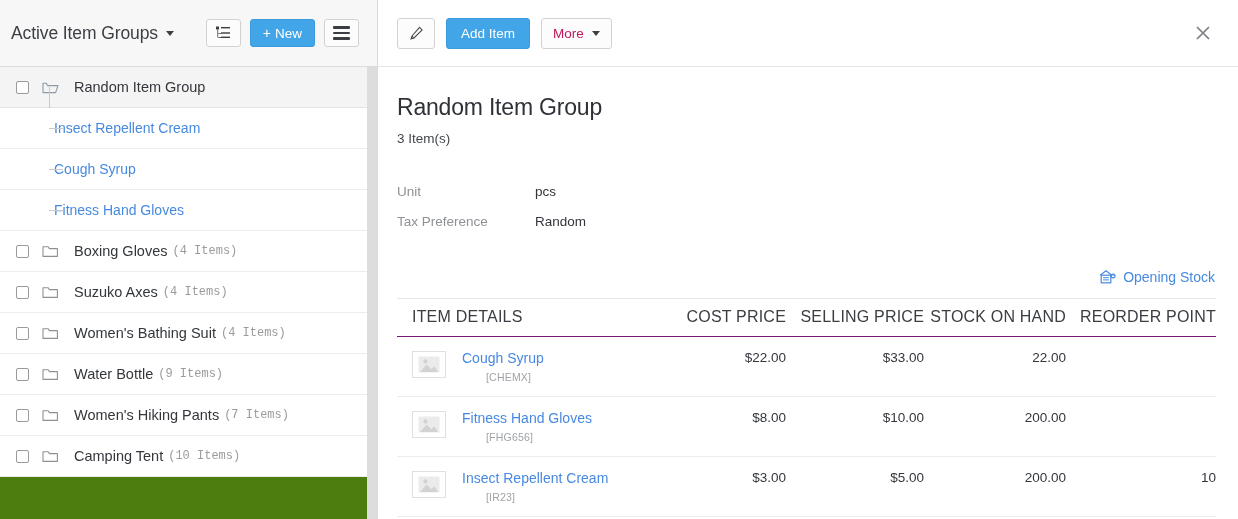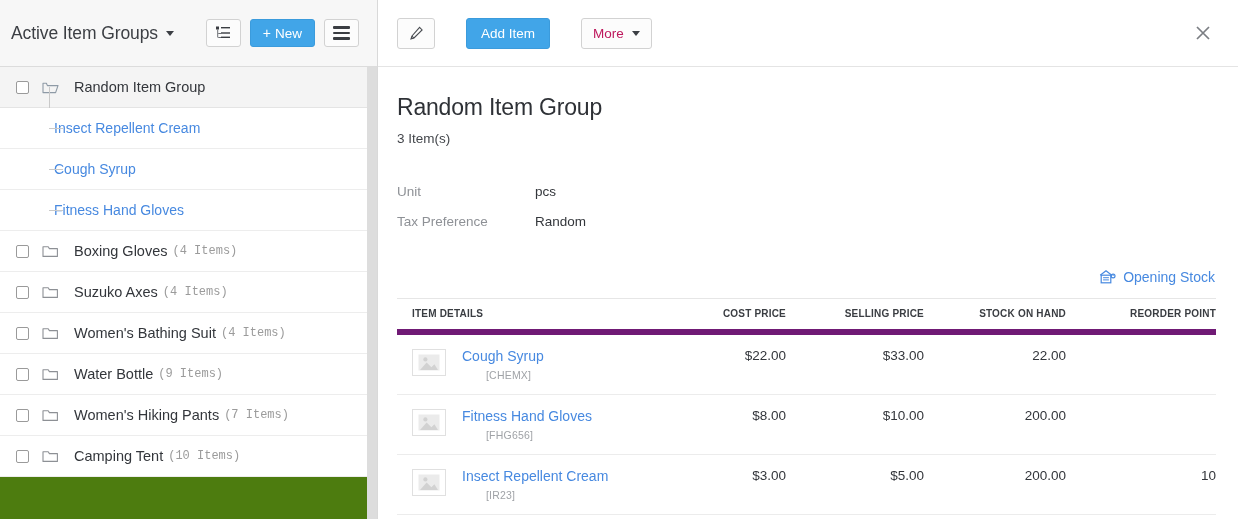--- a/index.html
+++ b/index.html
@@ -112,21 +112,20 @@
     position: absolute; top: 67px; right: 0; width: 10px; bottom: 0;
     background: #dddddd;
   }
 
   
   .panel { flex: 1 1 auto; height: 519px; background: #fff; position: relative; }
   .pn-toolbar {
     height: 67px; border-bottom: 1px solid #e4e4e4;
     display: flex; align-items: center;
     padding: 0 22px 0 19px;
-    gap: 20px;
   }
   .tb-icon-btn {
     width: 38px; height: 31px;
     background: #fcfcfc; border: 1px solid #d2d2d2; border-radius: 3px;
     display: flex; align-items: center; justify-content: center;
     cursor: pointer;
   }
   .tb-primary {
     height: 31px; padding: 0 14px; margin-left: 11px;
     background: #41a5e8; border: 1px solid #3b9bdc; border-radius: 3px;
@@ -159,25 +158,25 @@
     margin-top: 33px; padding-right: 1px;
   }
   .opening-stock {
     display: flex; align-items: center; gap: 7px;
     color: #4789e0; font-size: 14px; cursor: pointer;
   }
 
   
   table.items { width: 100%; border-collapse: collapse; margin-top: 13px; }
   table.items th {
-    font-size: 10px; color: #3a3d42; font-weight: bold;
+    font-size: 16px; color: #3a3d42; font-weight: normal;
     letter-spacing: 0.2px;
     text-transform: uppercase;
     padding: 9px 0 10px 0;
-    border-bottom: 6px solid #701a75;
+    border-bottom: 1px solid #701a75;
     border-top: 1px solid #e6e6e6;
     text-align: right;
     white-space: nowrap;
   }
   table.items th.first { text-align: left; padding-left: 15px; }
   table.items td {
     border-bottom: 1px solid #ececec;
     padding: 13px 0 13px 0;
     vertical-align: top;
     text-align: right;

